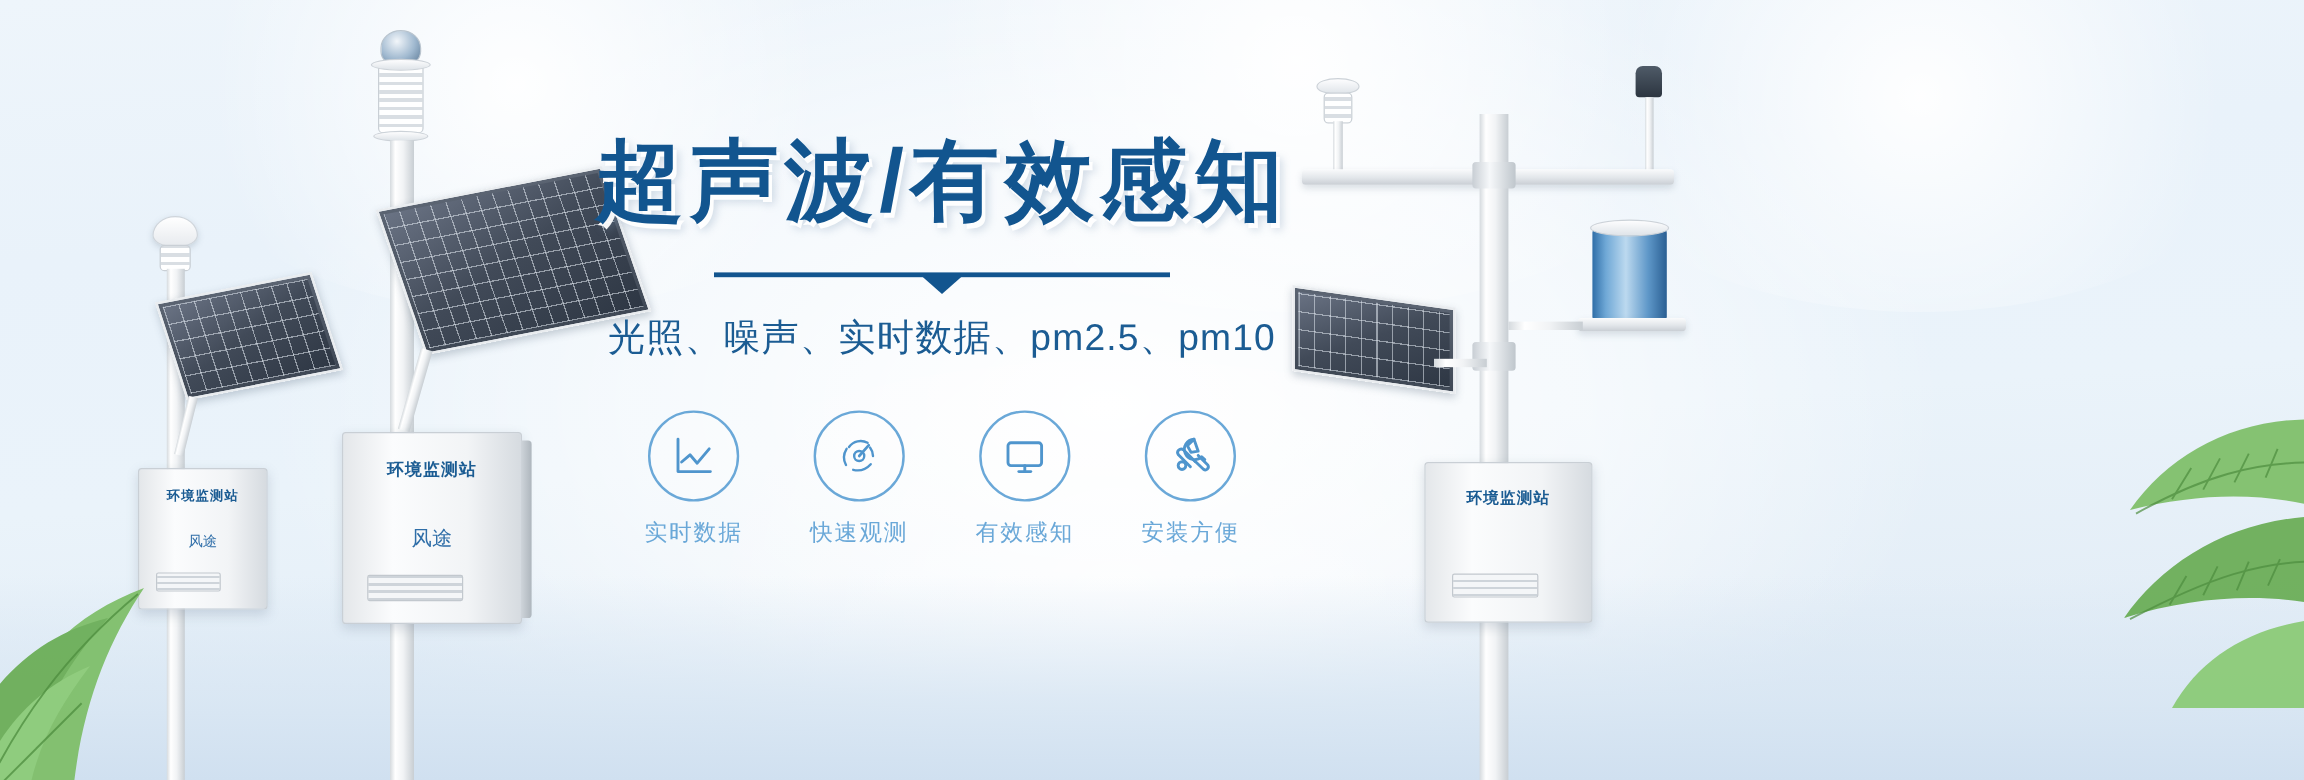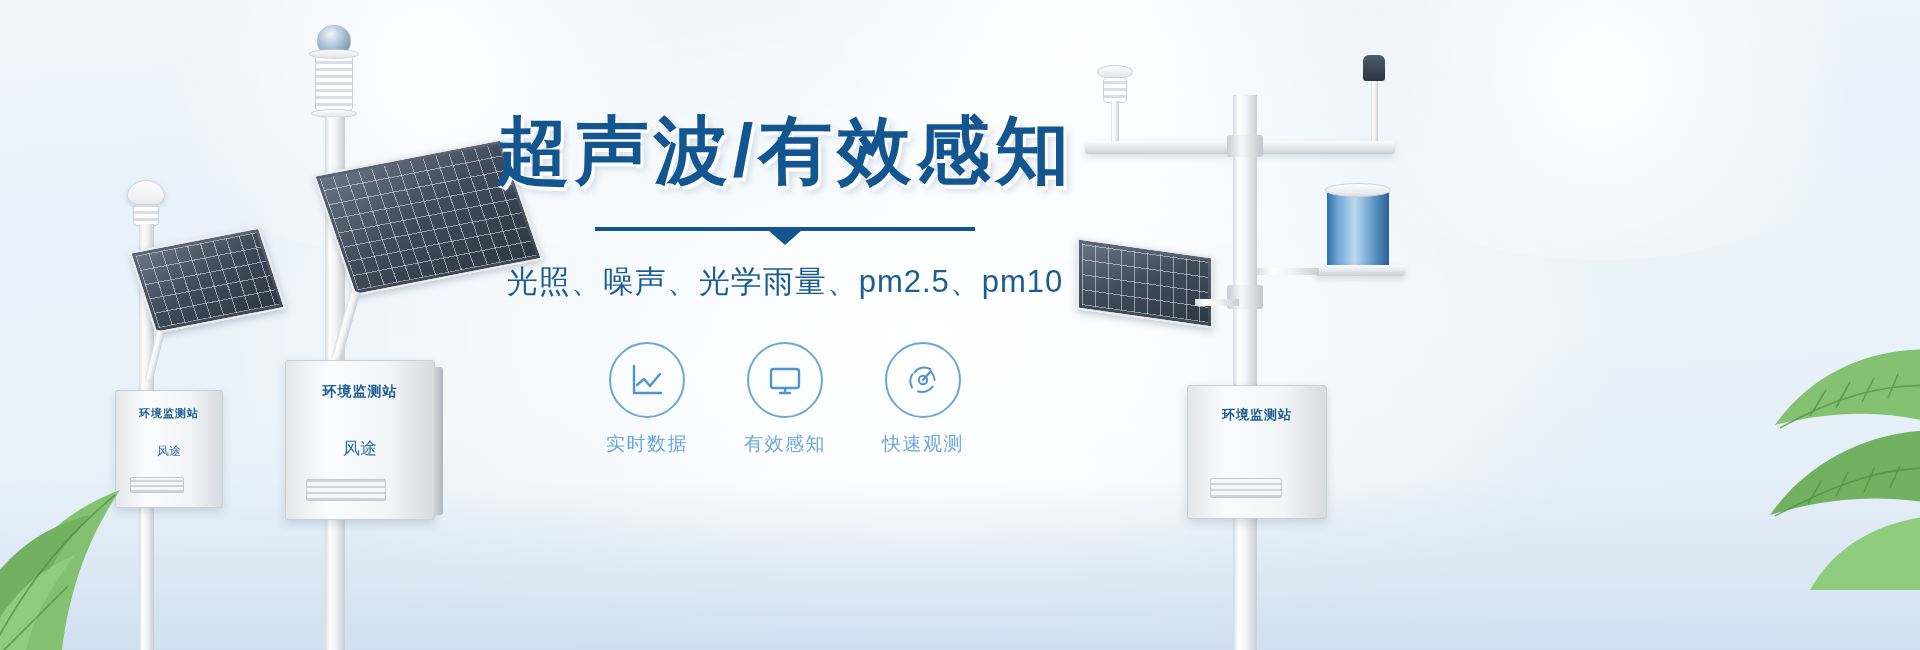--- a/index.html
+++ b/index.html
@@ -302,63 +302,77 @@
 
   <div class="center">
 
     <div class="headline">超声波/有效感知</div>
 
     <div class="divider">
       <span class="tri"></span>
     </div>
 
     <div class="sublines">
-      <div class="subline">光照、噪声、光学雨量、pm2.5、pm10</div>
+      <div class="subline">光照、噪声、实时数据、pm2.5、pm10</div>
     </div>
 
     <div class="features">
 
       <div class="feature">
         <div class="ring">
           <svg width="40" height="40" viewBox="0 0 40 40">
             <g stroke="#4f95cd" stroke-width="2.4" fill="none" stroke-linecap="round" stroke-linejoin="round">
               <path d="M7 6 L7 33 L34 33"></path>
               <path d="M10 25 L17 19 L23 26 L33 14"></path>
             </g>
           </svg>
         </div>
         <div class="flabel">实时数据</div>
-      </div>
-
-      <div class="feature">
-        <div class="ring">
-          <svg width="40" height="40" viewBox="0 0 40 40">
-            <g stroke="#4f95cd" stroke-width="2.4" fill="none" stroke-linecap="round" stroke-linejoin="round">
-              <rect x="6" y="9" width="28" height="19" rx="2.5"></rect>
-              <path d="M15 33 L25 33"></path>
-              <path d="M20 28 L20 33"></path>
-            </g>
-          </svg>
-        </div>
-        <div class="flabel">有效感知</div>
       </div>
 
       <div class="feature">
         <div class="ring">
           <svg width="40" height="40" viewBox="0 0 40 40">
             <g stroke="#4f95cd" fill="none" stroke-linecap="round">
               <circle cx="20" cy="20" r="4.2" stroke-width="2"></circle>
               <path d="M20 20 L28 11" stroke-width="2.2"></path>
               <path d="M11.5 12.5 A12 12 0 0 1 27 9" stroke-width="2" stroke-dasharray="22 6"></path>
               <path d="M9 27.5  A13.5 13.5 0 0 1 9.5 14" stroke-width="2" stroke-dasharray="18 6"></path>
               <path d="M15 31.5 A15 15 0 0 0 31 25" stroke-width="2" stroke-dasharray="16 7"></path>
               <path d="M31.5 20 A12 12 0 0 0 29 13" stroke-width="2"></path>
             </g>
           </svg>
         </div>
         <div class="flabel">快速观测</div>
       </div>
 
+      <div class="feature">
+        <div class="ring">
+          <svg width="40" height="40" viewBox="0 0 40 40">
+            <g stroke="#4f95cd" stroke-width="2.4" fill="none" stroke-linecap="round" stroke-linejoin="round">
+              <rect x="6" y="9" width="28" height="19" rx="2.5"></rect>
+              <path d="M15 33 L25 33"></path>
+              <path d="M20 28 L20 33"></path>
+            </g>
+          </svg>
+        </div>
+        <div class="flabel">有效感知</div>
+      </div>
+
+      <div class="feature">
+        <div class="ring">
+          <svg width="42" height="42" viewBox="0 0 42 42">
+            <g stroke="#4f95cd" stroke-width="2.4" fill="none" stroke-linecap="round" stroke-linejoin="round">
+              <path d="M24 7 a8.5 8.5 0 1 0 6.4 14.6 L33 24"></path>
+              <path d="M24 7 L18.5 12.5 L21.5 18 L27.5 17 Z"></path>
+              <path d="M21 30 L11 20 a3 3 0 0 1 4.2 -4.2 L25 25.5"></path>
+              <path d="M27.5 20.5 L35.5 28.5 a2.6 2.6 0 0 1 -3.6 3.6 L24 24.5"></path>
+              <circle cx="14" cy="29" r="3.2"></circle>
+            </g>
+          </svg>
+        </div>
+        <div class="flabel">安装方便</div>
+      </div>
 
     </div>
   </div>
 
 </div>
 
 </body></html>

